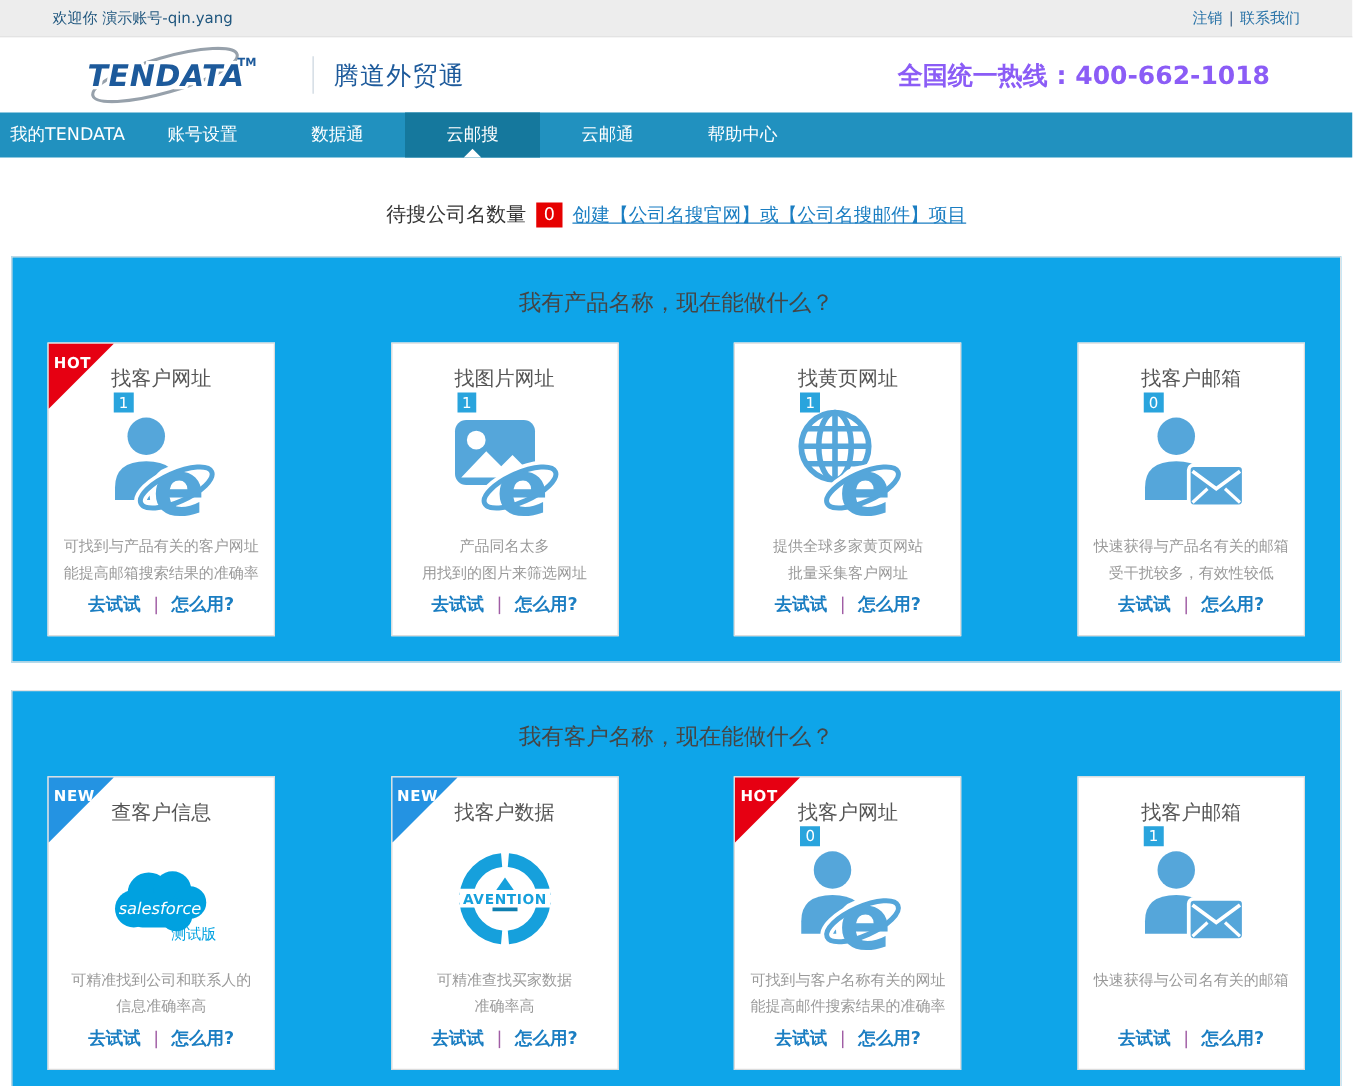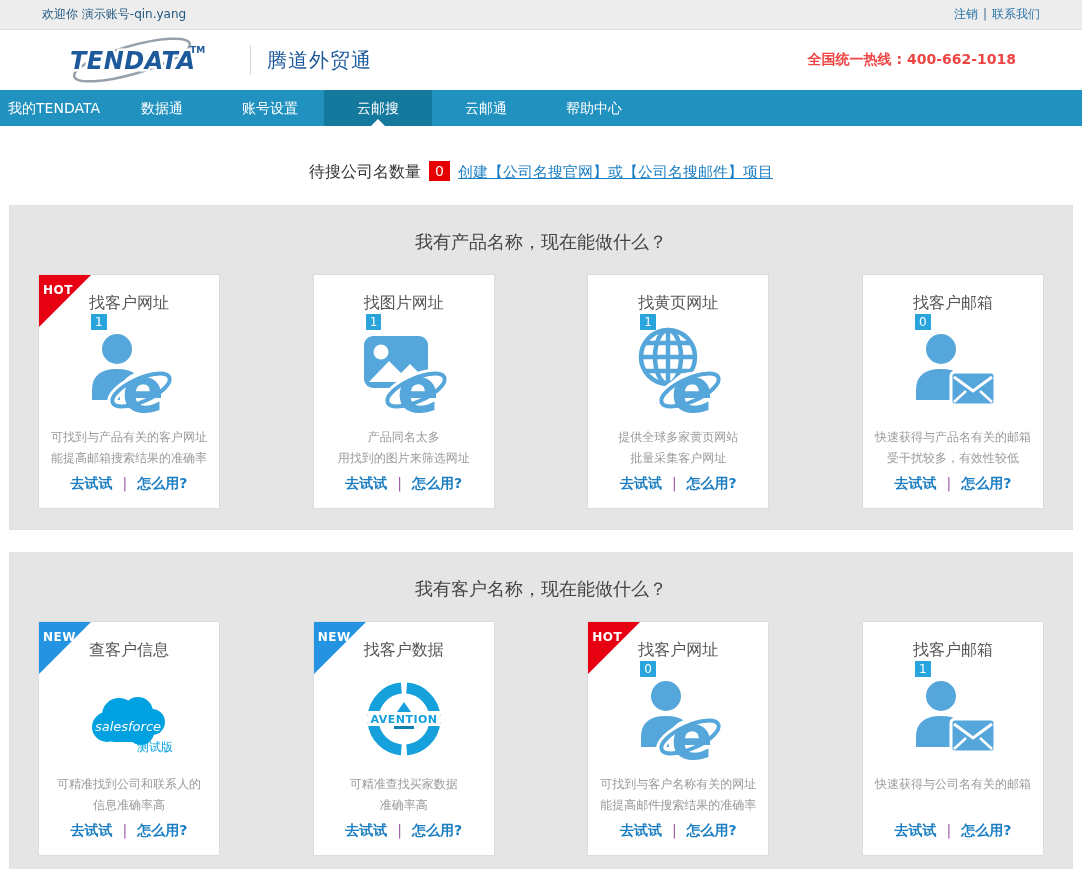--- a/index.html
+++ b/index.html
@@ -10,39 +10,39 @@
   .topbar { height:30px; background:#ededed; border-bottom:1px solid #e0e0e0;
             display:flex; align-items:center; padding:0 42px; font-size:12px; color:#1f567e; }
   .topbar-right { margin-left:auto; color:#2b74a8; }
   .topbar-right a { color:#2b74a8; text-decoration:none; cursor:pointer; }
   .topbar-right .sep { margin:0 5px; color:#44688a; }
 
   
   .header { height:60px; display:flex; align-items:center; padding:0 66px; background:#fff; }
   .v-sep { width:1px; height:30px; background:#ccd6e0; margin:0 16px; }
   .brand { font-size:20px; color:#1d5a9b; letter-spacing:1px; }
-  .hotline { margin-left:auto; font-size:14px; color:#ef4444; font-weight:bold; }
+  .hotline { margin-left:auto; font-size:20px; color:#8b5cf6; font-weight:bold; }
 
   
   .nav { height:36px; background:#2191bf; display:flex; }
   .nav-item { width:108px; text-align:center; line-height:36px; color:#fff; font-size:14px;
               cursor:pointer; position:relative; }
   .nav-item.active { background:#15789d; }
   .nav-item.active::after { content:""; position:absolute; bottom:0; left:50%; margin-left:-7px;
               width:0; height:0; border-left:7px solid transparent; border-right:7px solid transparent;
               border-bottom:7px solid #fff; }
 
   
   .status { margin-top:35px; text-align:center; font-size:16px; color:#333; height:22px; line-height:22px; }
   .status .count { display:inline-block; background:#e60000; color:#fff; font-size:14px;
                    padding:0 6px; height:20px; line-height:20px; margin:0 8px; vertical-align:1px; }
   .status a { color:#1b7ec2; text-decoration:underline; font-size:15px; cursor:pointer; }
 
   
-  .panel { width:1064px; border:1px solid #e2e2e2; background:#e5e5e5; margin:22px auto 0;
+  .panel { width:1064px; border:1px solid #e2e2e2; background:#0ea5e9; margin:22px auto 0;
            padding:24px 28px 20px; }
   .panel-title { text-align:center; font-size:18px; color:#454545; margin-bottom:20px; }
   .cards { display:flex; justify-content:space-between; }
   .card { position:relative; width:182px; height:235px; background:#fff; border:1px solid #dcdcdc;
           display:flex; flex-direction:column; align-items:center; }
   .card-title-row { margin-top:18px; height:22px; display:flex; align-items:flex-start;
                     font-size:16px; color:#555;flex-direction:column; }
   .badge { background:#29a4dd; color:#fff; font-size:12px; min-width:10px; text-align:center;
            padding:1px 4px; line-height:14px; margin-left:2px; }
   .icon-area { height:110px; display:flex; align-items:center; justify-content:center; margin-top:2px; }
@@ -113,22 +113,22 @@
       <text x="4" y="32" font-size="24" font-weight="bold" font-style="italic" fill="#1d5a9b" letter-spacing="0.5" paint-order="stroke" stroke="#fff" stroke-width="5">TENDATA</text>
       <text x="124" y="16" font-size="9" font-weight="bold" fill="#1d5a9b">TM</text>
     </svg>
     <span class="v-sep"></span>
     <span class="brand">腾道外贸通</span>
     <span class="hotline"><span>全国统一热线 : </span><span>400-662-1018</span></span>
   </div>
 
   <div class="nav">
     <div class="nav-item">我的TENDATA</div>
+    <div class="nav-item">账号设置</div>
     <div class="nav-item">数据通</div>
-    <div class="nav-item">账号设置</div>
     <div class="nav-item active">云邮搜</div>
     <div class="nav-item">云邮通</div>
     <div class="nav-item">帮助中心</div>
   </div>
 
   <div class="status">
     <span>待搜公司名数量</span><span class="count">0</span><a>创建【公司名搜官网】或【公司名搜邮件】项目</a>
   </div>
 
   <div class="panel">

